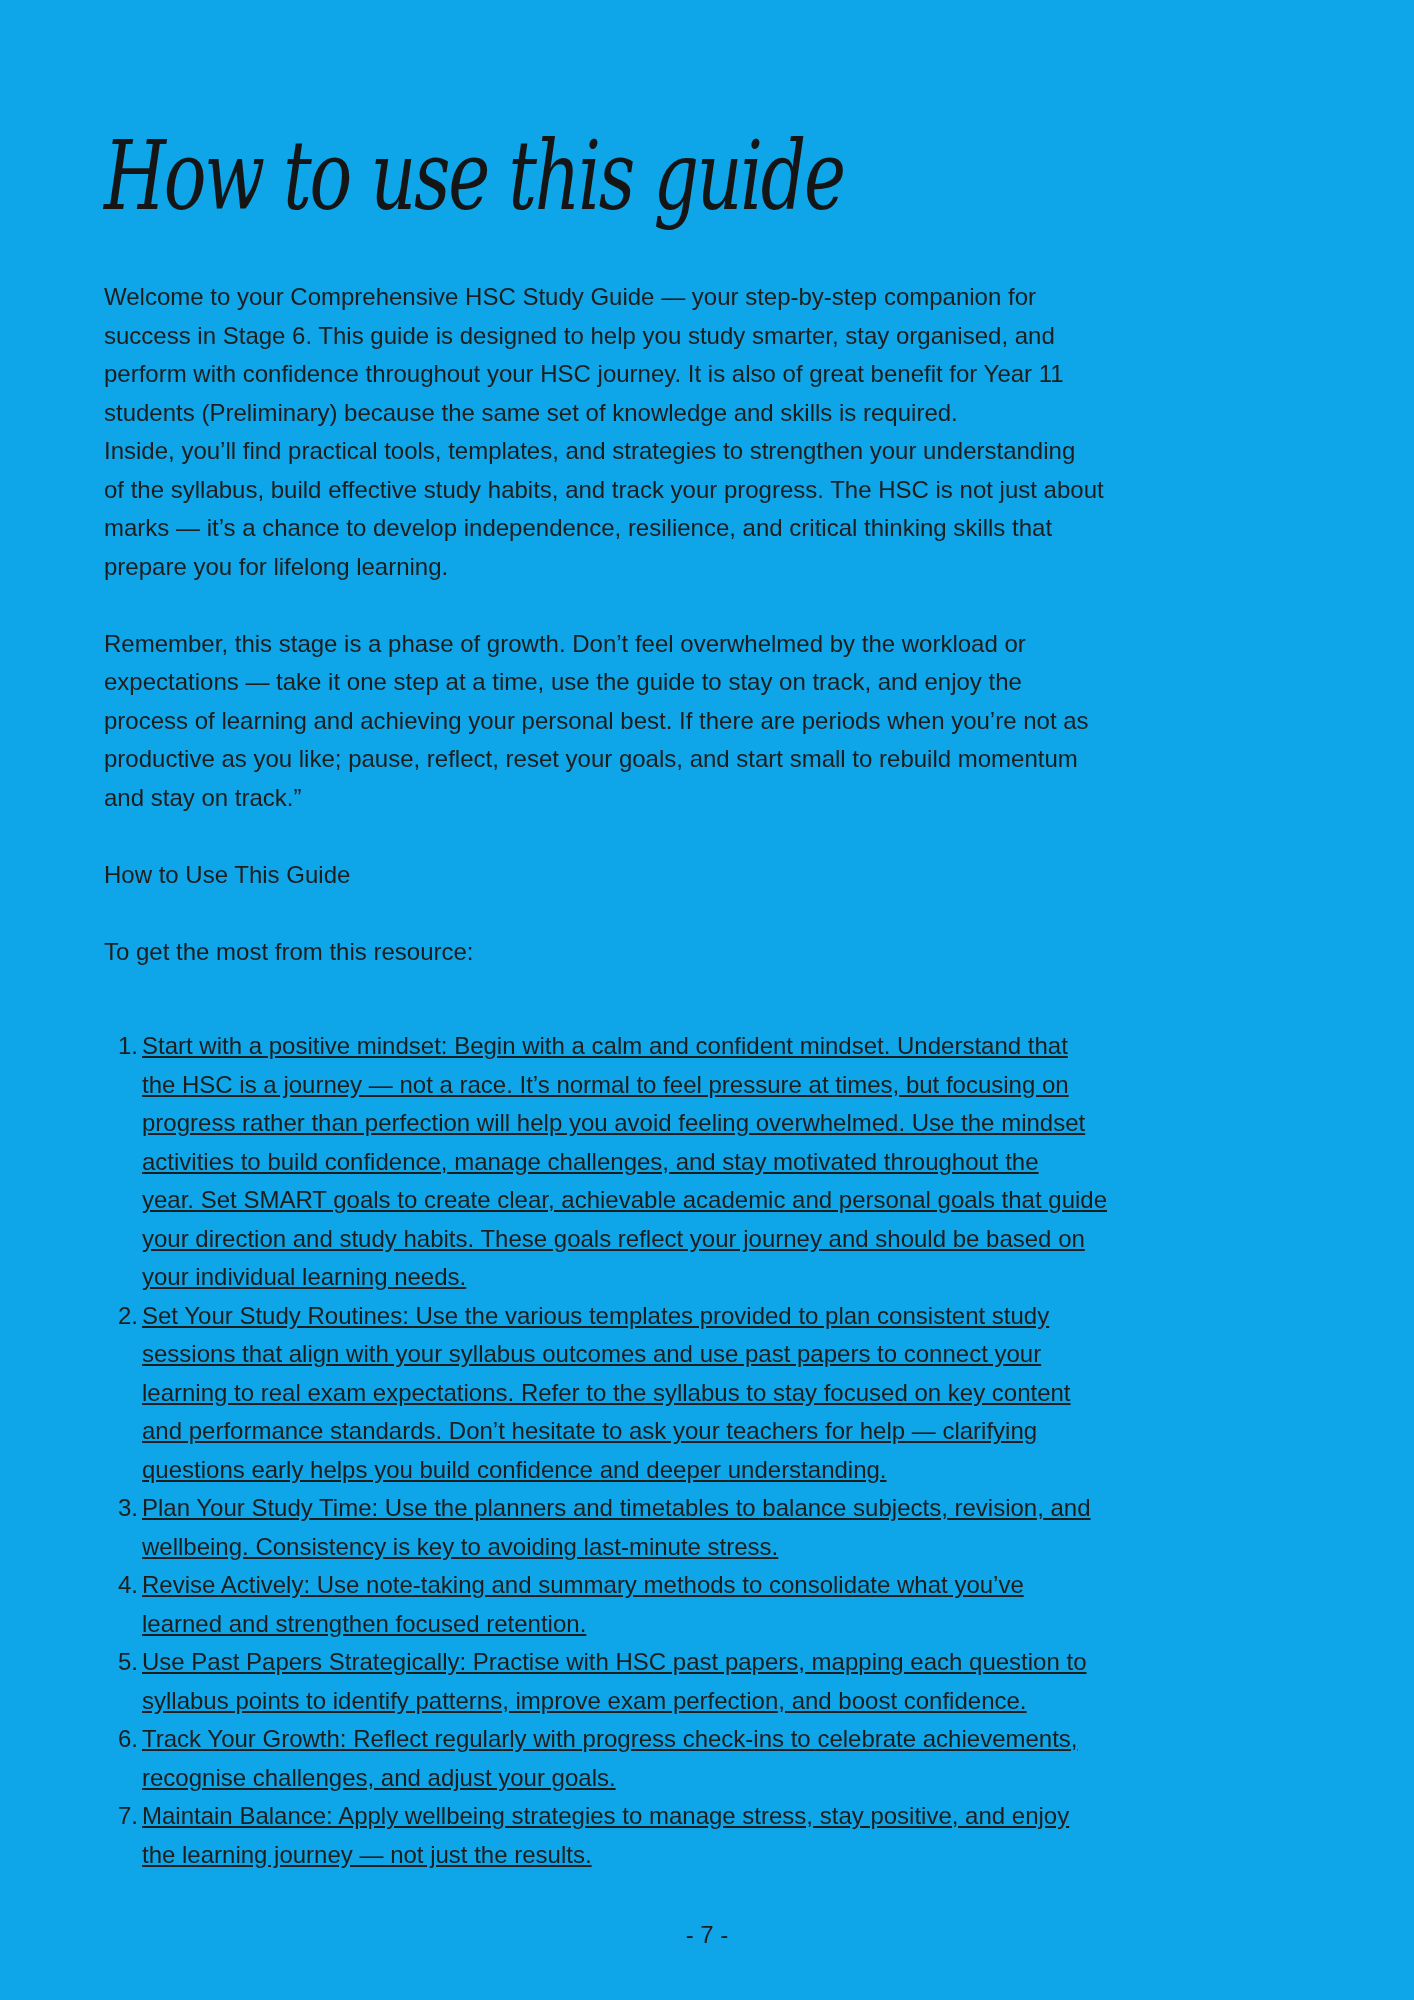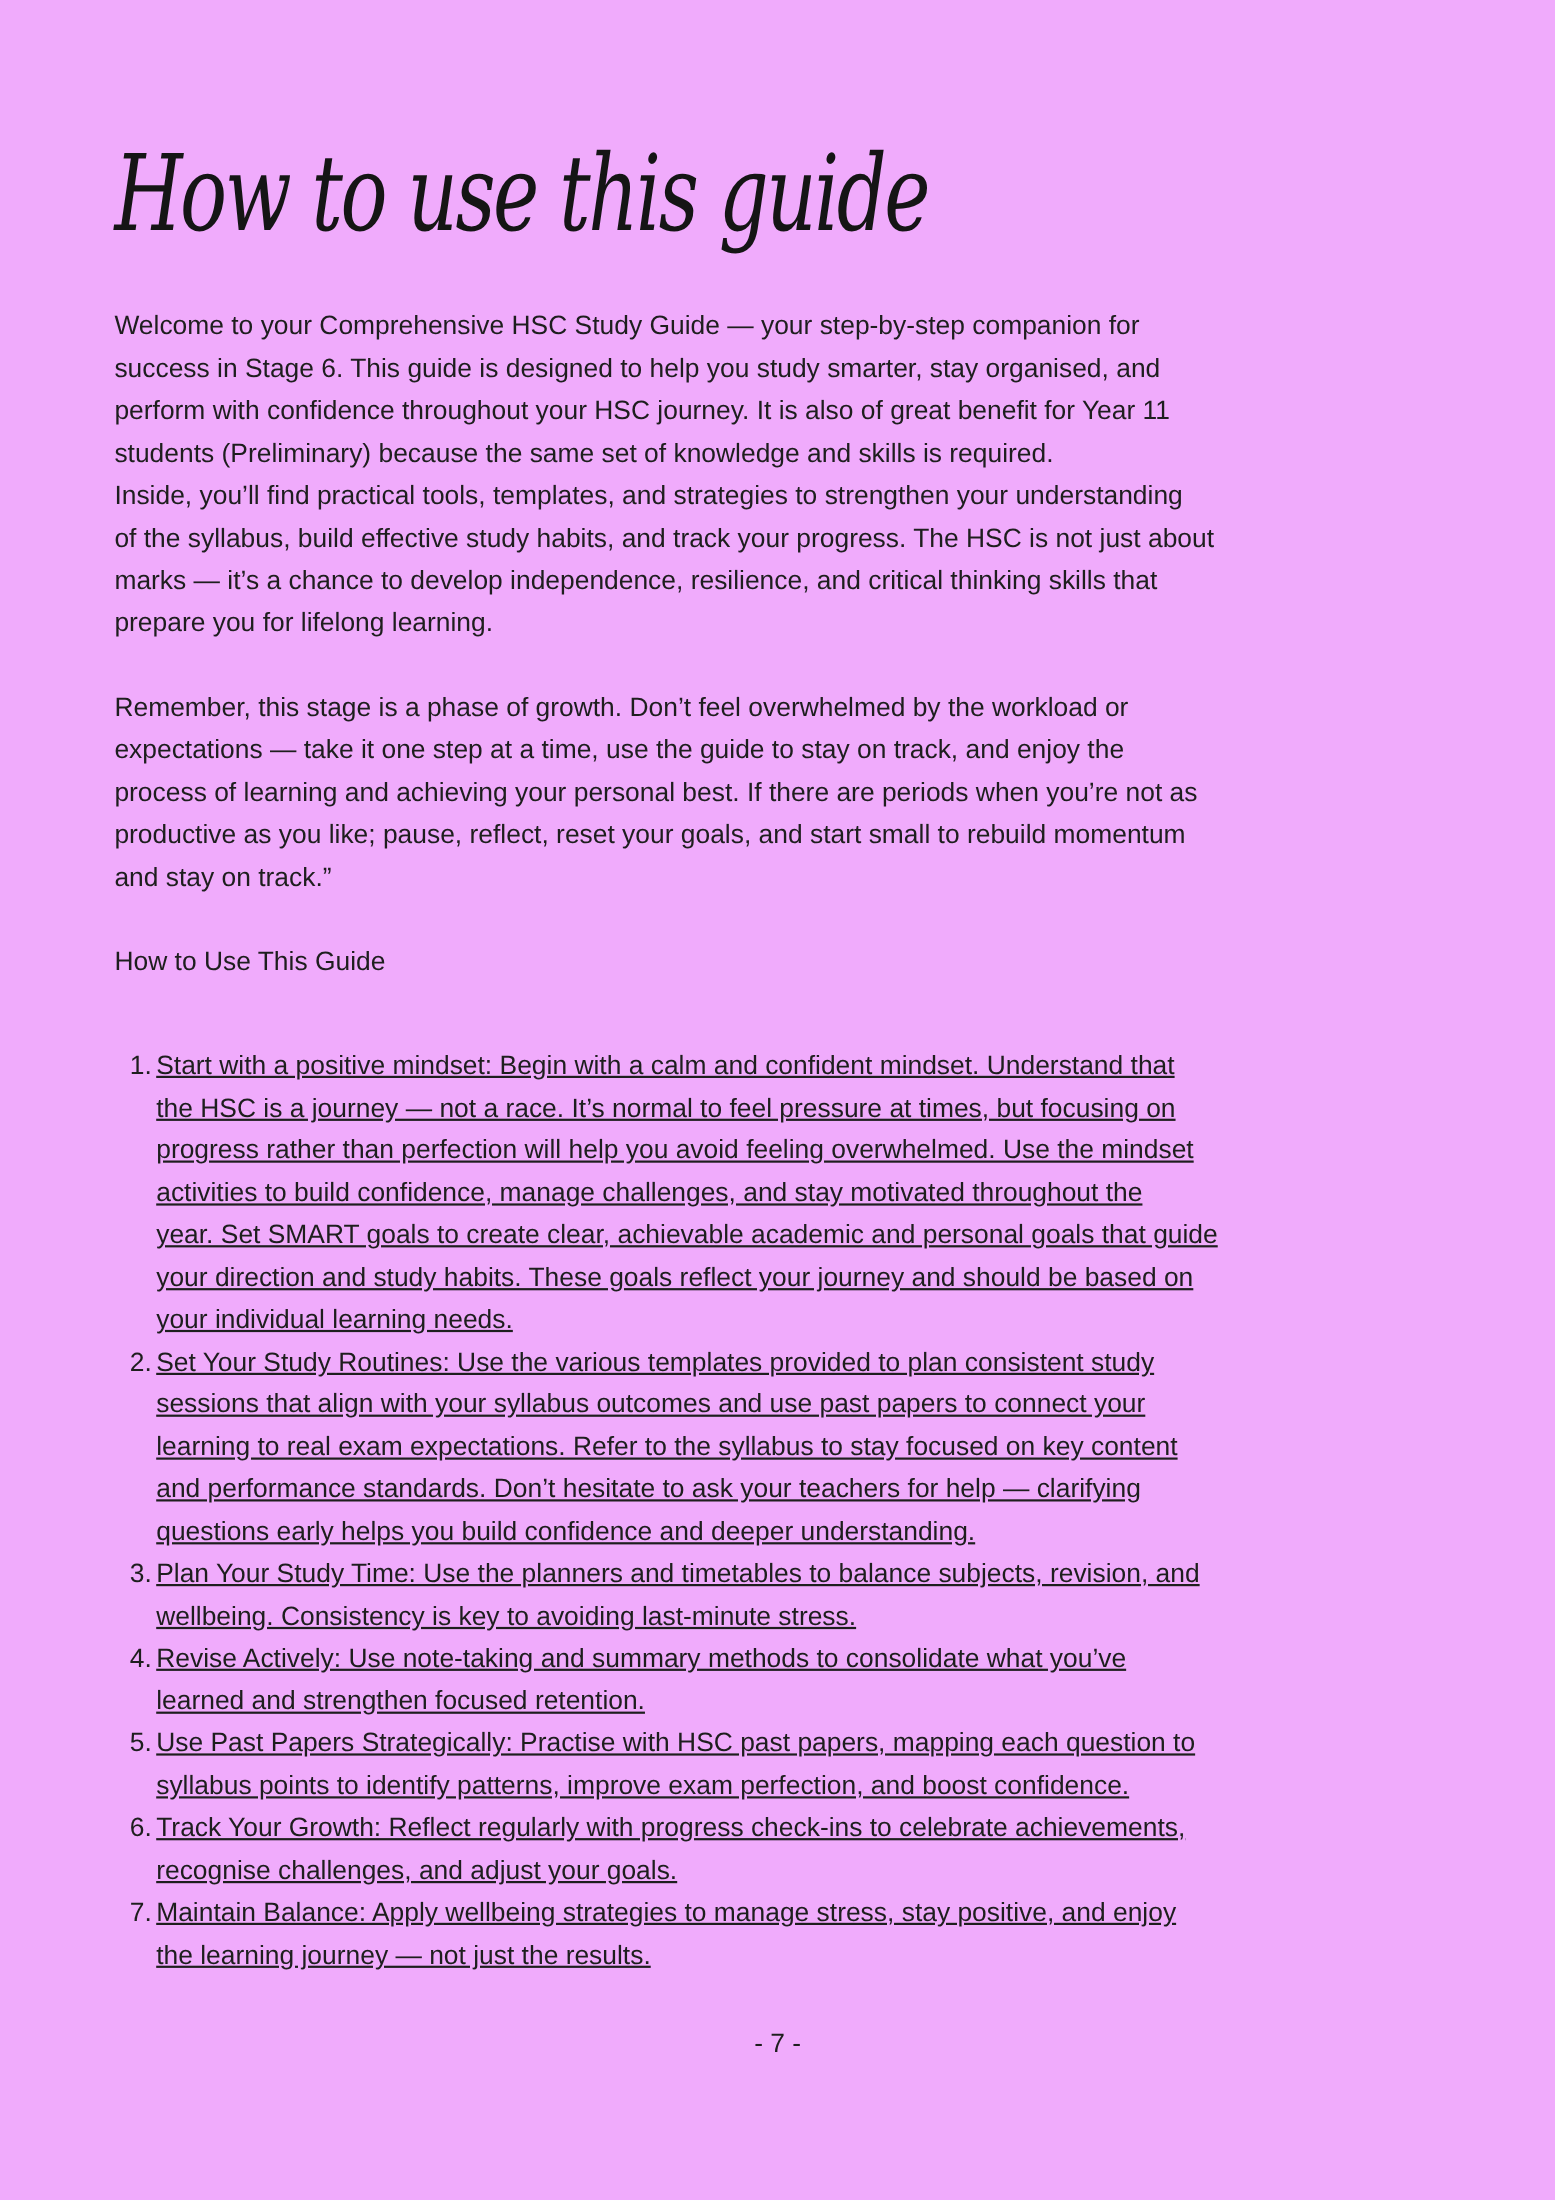--- a/index.html
+++ b/index.html
@@ -2,21 +2,21 @@
 <html><head>
 <meta charset="utf-8">
 <style>
   html,body { margin:0; padding:0; }
   body { background:#cfcfcf; }
   .page {
     position:relative;
     width:1414px;
     height:2000px;
     margin:0 auto;
-    background:#f0abfc;
+    background:#0ea5e9;
     box-sizing:border-box;
     padding:90px 104px 0 104px;
     font-family:"Liberation Sans", sans-serif;
     color:#1e1e1e;
     overflow:hidden;
   }
   .doc-title {
     font-family:"DejaVu Serif", serif;
     font-style:italic;
     font-weight:normal;
@@ -67,20 +67,21 @@
 prepare you for lifelong learning.</p>
 
     <p class="para para-gap">Remember, this stage is a phase of growth. Don’t feel overwhelmed by the workload or
 expectations — take it one step at a time, use the guide to stay on track, and enjoy the
 process of learning and achieving your personal best. If there are periods when you’re not as
 productive as you like; pause, reflect, reset your goals, and start small to rebuild momentum
 and stay on track.”</p>
 
     <p class="para para-gap">How to Use This Guide</p>
 
+    <p class="para para-gap">To get the most from this resource:</p>
 
     <ol class="steps">
       <li>
         <span class="step-num">1.</span>
         <div class="step-text">Start with a positive mindset: Begin with a calm and confident mindset. Understand that
 the HSC is a journey — not a race. It’s normal to feel pressure at times, but focusing on
 progress rather than perfection will help you avoid feeling overwhelmed. Use the mindset
 activities to build confidence, manage challenges, and stay motivated throughout the
 year. Set SMART goals to create clear, achievable academic and personal goals that guide
 your direction and study habits. These goals reflect your journey and should be based on

